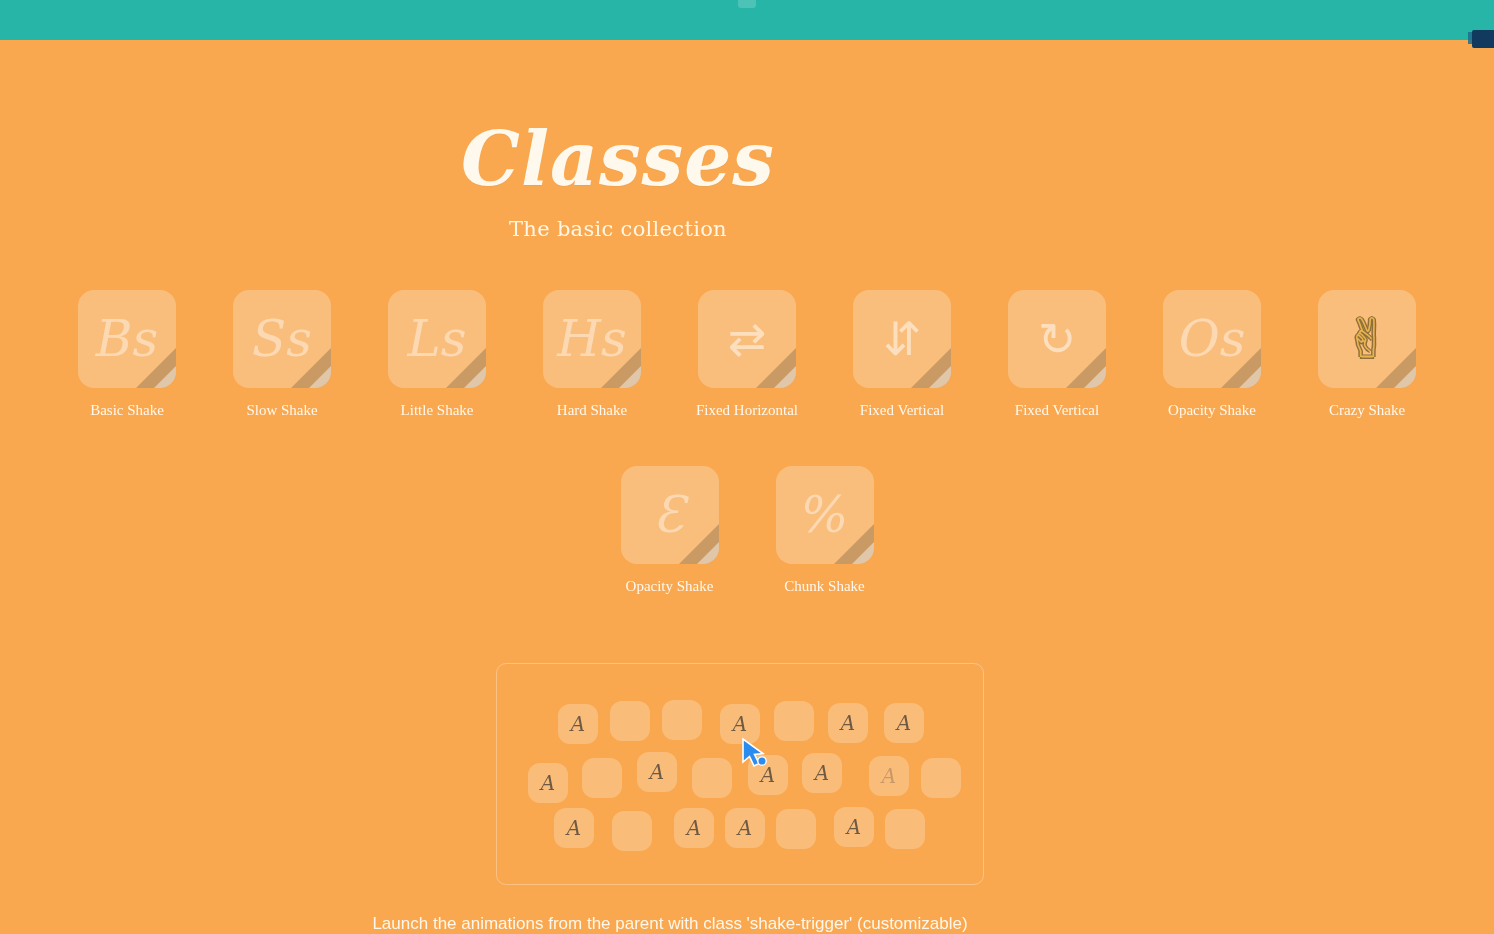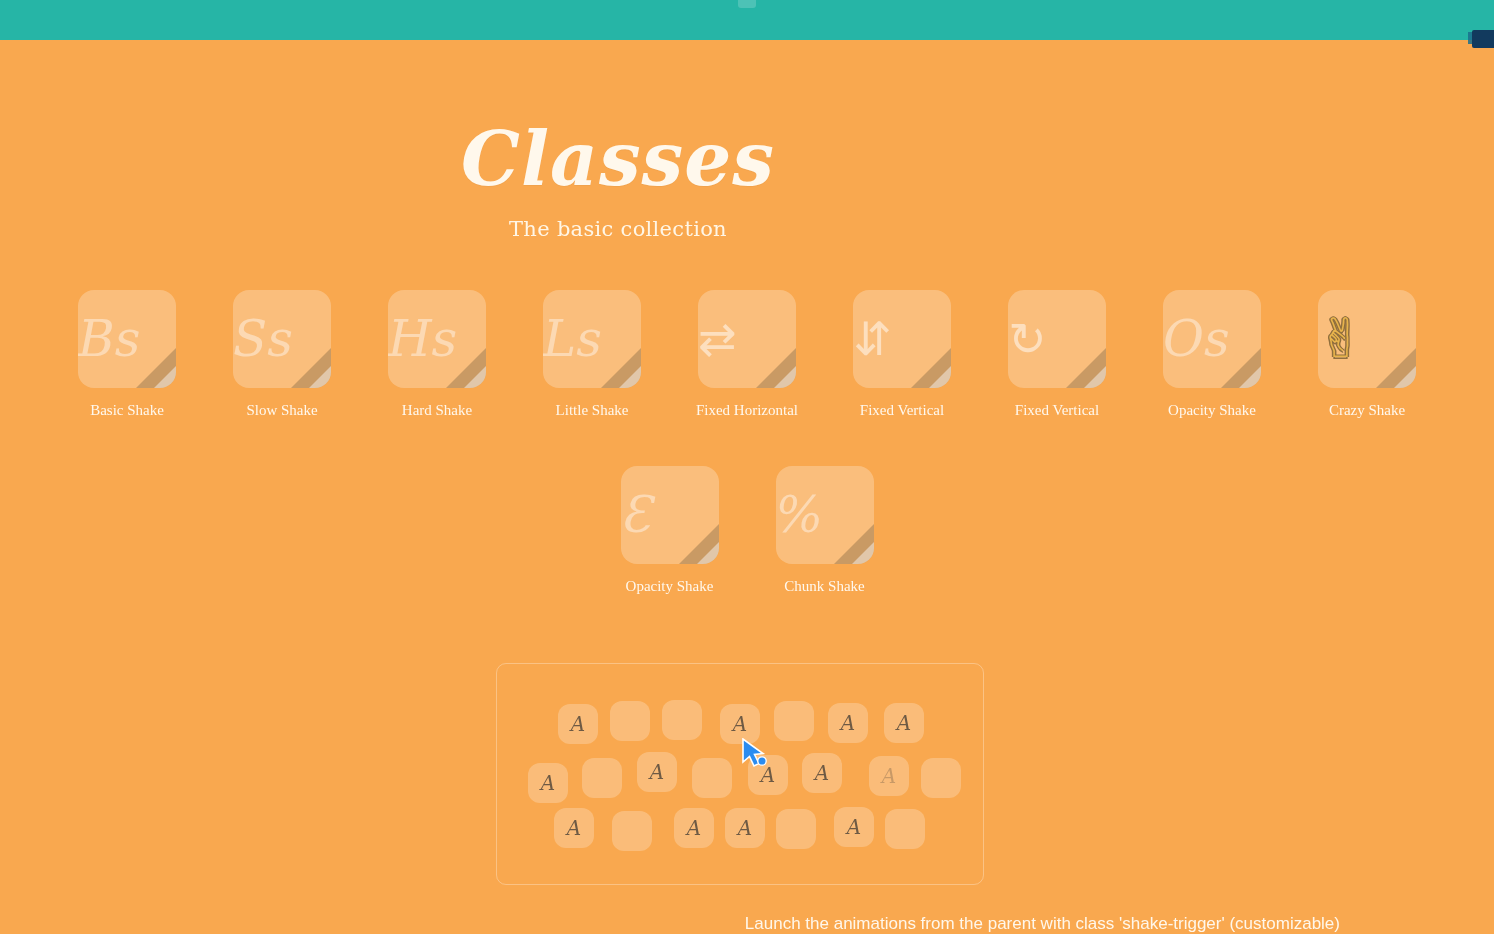--- a/index.html
+++ b/index.html
@@ -104,20 +104,21 @@
     align-items: center;
   }
   .tile {
     position: relative;
     width: 98px;
     height: 98px;
     border-radius: 16px;
     background: rgba(255,255,255,0.26);
     display: flex;
     align-items: center;
+    justify-content: center;
     overflow: hidden;
   }
   .tile-glyph {
     font-family: "DejaVu Serif", "Liberation Serif", serif;
     font-style: italic;
     font-size: 50px;
     line-height: 50px;
     color: rgba(255,255,255,0.42);
     user-select: none;
   }
@@ -201,21 +202,21 @@
     color: #6E5A44;
     user-select: none;
   }
 
   
   .footer-note {
     position: absolute;
     left: 0;
     top: 913px;
     width: 1340px;
-    text-align: right;
+    text-align: center;
     font-family: "Liberation Sans", sans-serif;
     font-size: 17px;
     line-height: 22px;
     color: #FFF7EB;
   }
 
   
   .cursor {
     position: absolute;
     left: 741px;
@@ -257,37 +258,37 @@
           <div class="tile-glyph">Ss</div>
           <div class="fold">
             <div class="fold-dark"></div>
             <div class="fold-light"></div>
           </div>
         </div>
         <div class="tile-label">Slow Shake</div>
       </div>
       <div class="tile-cell">
         <div class="tile">
+          <div class="tile-glyph">Ls</div>
+          <div class="fold">
+            <div class="fold-dark"></div>
+            <div class="fold-light"></div>
+          </div>
+        </div>
+        <div class="tile-label">Little Shake</div>
+      </div>
+      <div class="tile-cell">
+        <div class="tile">
           <div class="tile-glyph">Hs</div>
           <div class="fold">
             <div class="fold-dark"></div>
             <div class="fold-light"></div>
           </div>
         </div>
         <div class="tile-label">Hard Shake</div>
-      </div>
-      <div class="tile-cell">
-        <div class="tile">
-          <div class="tile-glyph">Ls</div>
-          <div class="fold">
-            <div class="fold-dark"></div>
-            <div class="fold-light"></div>
-          </div>
-        </div>
-        <div class="tile-label">Little Shake</div>
       </div>
       <div class="tile-cell">
         <div class="tile">
           <div class="tile-glyph arrow">⇄</div>
           <div class="fold">
             <div class="fold-dark"></div>
             <div class="fold-light"></div>
           </div>
         </div>
         <div class="tile-label">Fixed Horizontal</div>

